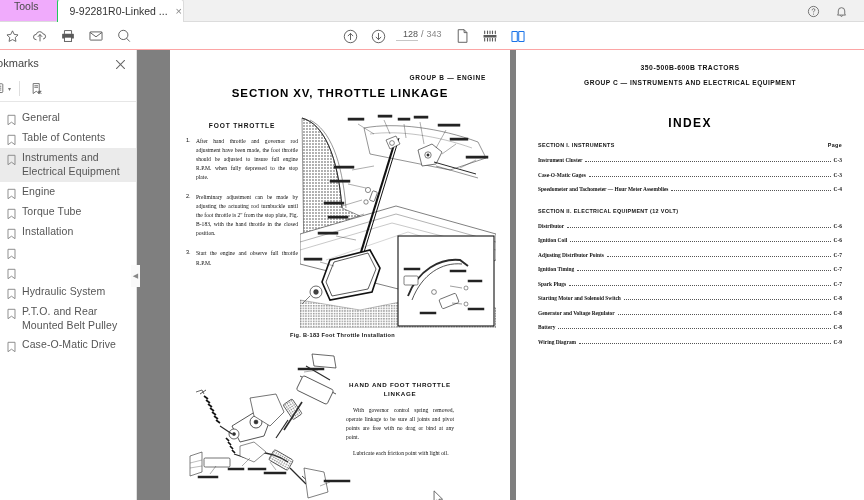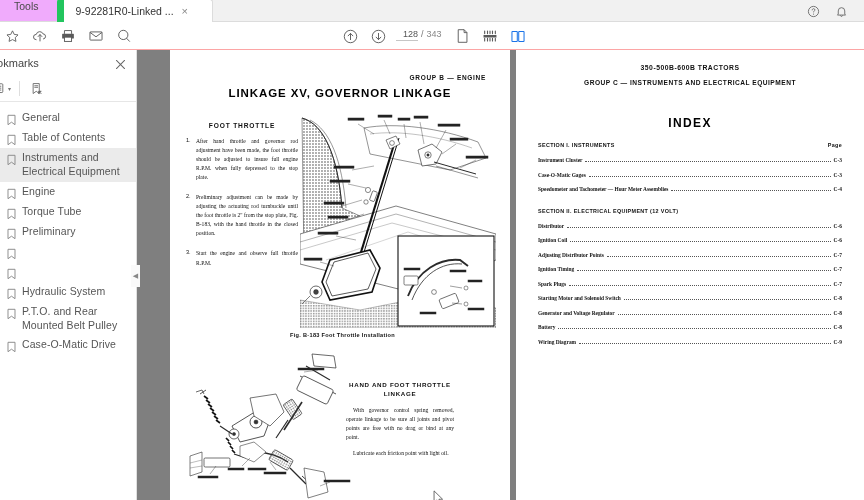--- a/index.html
+++ b/index.html
@@ -19,25 +19,25 @@
     display: flex; align-items: flex-end;
   }
   .tab {
     height: 30px; display: flex; align-items: center;
     padding: 0 12px; font-size: 10.5px; color: #555;
     background: #f0abfc; white-space: nowrap;
   }
   .tab.tools { padding: 0 18px 0 14px; color: #4a4a4a; }
   .tab.active {
     background: #ffffff; color: #333;
-    border-left: 7px solid #22c55e; border-right: 1px solid #dcdcdc;
+    border-left: 1px solid #22c55e; border-right: 1px solid #dcdcdc;
     border-top: 1px solid #dcdcdc;
     border-radius: 3px 3px 0 0;
     height: 23px; position: relative; top: 1px;
-    padding-right: 24px;
+    padding-right: 1px;
   }
   .tab-close {
     margin-left: 8px; font-size: 11px; color: #888; cursor: pointer;
     line-height: 1;
   }
 
   
   .toolbar {
     position: absolute; top: 22px; left: 0;
     width: 864px; height: 28px;
@@ -422,21 +422,21 @@
           </svg>
       </span>
       <span class="bm-label">Torque Tube</span>
     </div>
     <div class="bm-item">
       <span class="bm-ico">
         <svg width="11" height="12" viewBox="0 0 11 12" fill="none" stroke="currentColor" stroke-width=".95">
             <path d="M2 1.3h7v9.4L5.5 8.2 2 10.7z" stroke-linejoin="round"></path>
           </svg>
       </span>
-      <span class="bm-label">Preliminary</span>
+      <span class="bm-label">Installation</span>
     </div>
     <div class="bm-item">
       <span class="bm-ico">
         <svg width="11" height="12" viewBox="0 0 11 12" fill="none" stroke="currentColor" stroke-width=".95">
             <path d="M2 1.3h7v9.4L5.5 8.2 2 10.7z" stroke-linejoin="round"></path>
           </svg>
       </span>
     </div>
     <div class="bm-item">
       <span class="bm-ico">
@@ -472,21 +472,21 @@
   </div>
 </div>
 
 <div class="collapse-handle">◀</div>
 
 <div class="viewer">
 
   <div class="page page-left">
 
     <div class="pg-grp">GROUP B — ENGINE</div>
-    <div class="pg-sect">LINKAGE  XV, GOVERNOR LINKAGE</div>
+    <div class="pg-sect">SECTION  XV, THROTTLE LINKAGE</div>
 
     <div class="col-left">
       <div class="blk-title">FOOT  THROTTLE</div>
 
       <div class="num-item">
         <span class="num-n">1.</span>
         <span class="num-t">After hand throttle and governor rod adjustment have been made, the foot throttle should be adjusted to insure full engine R.P.M. when fully depressed to the stop plate.</span>
       </div>
       <div class="num-item">
         <span class="num-n">2.</span>

